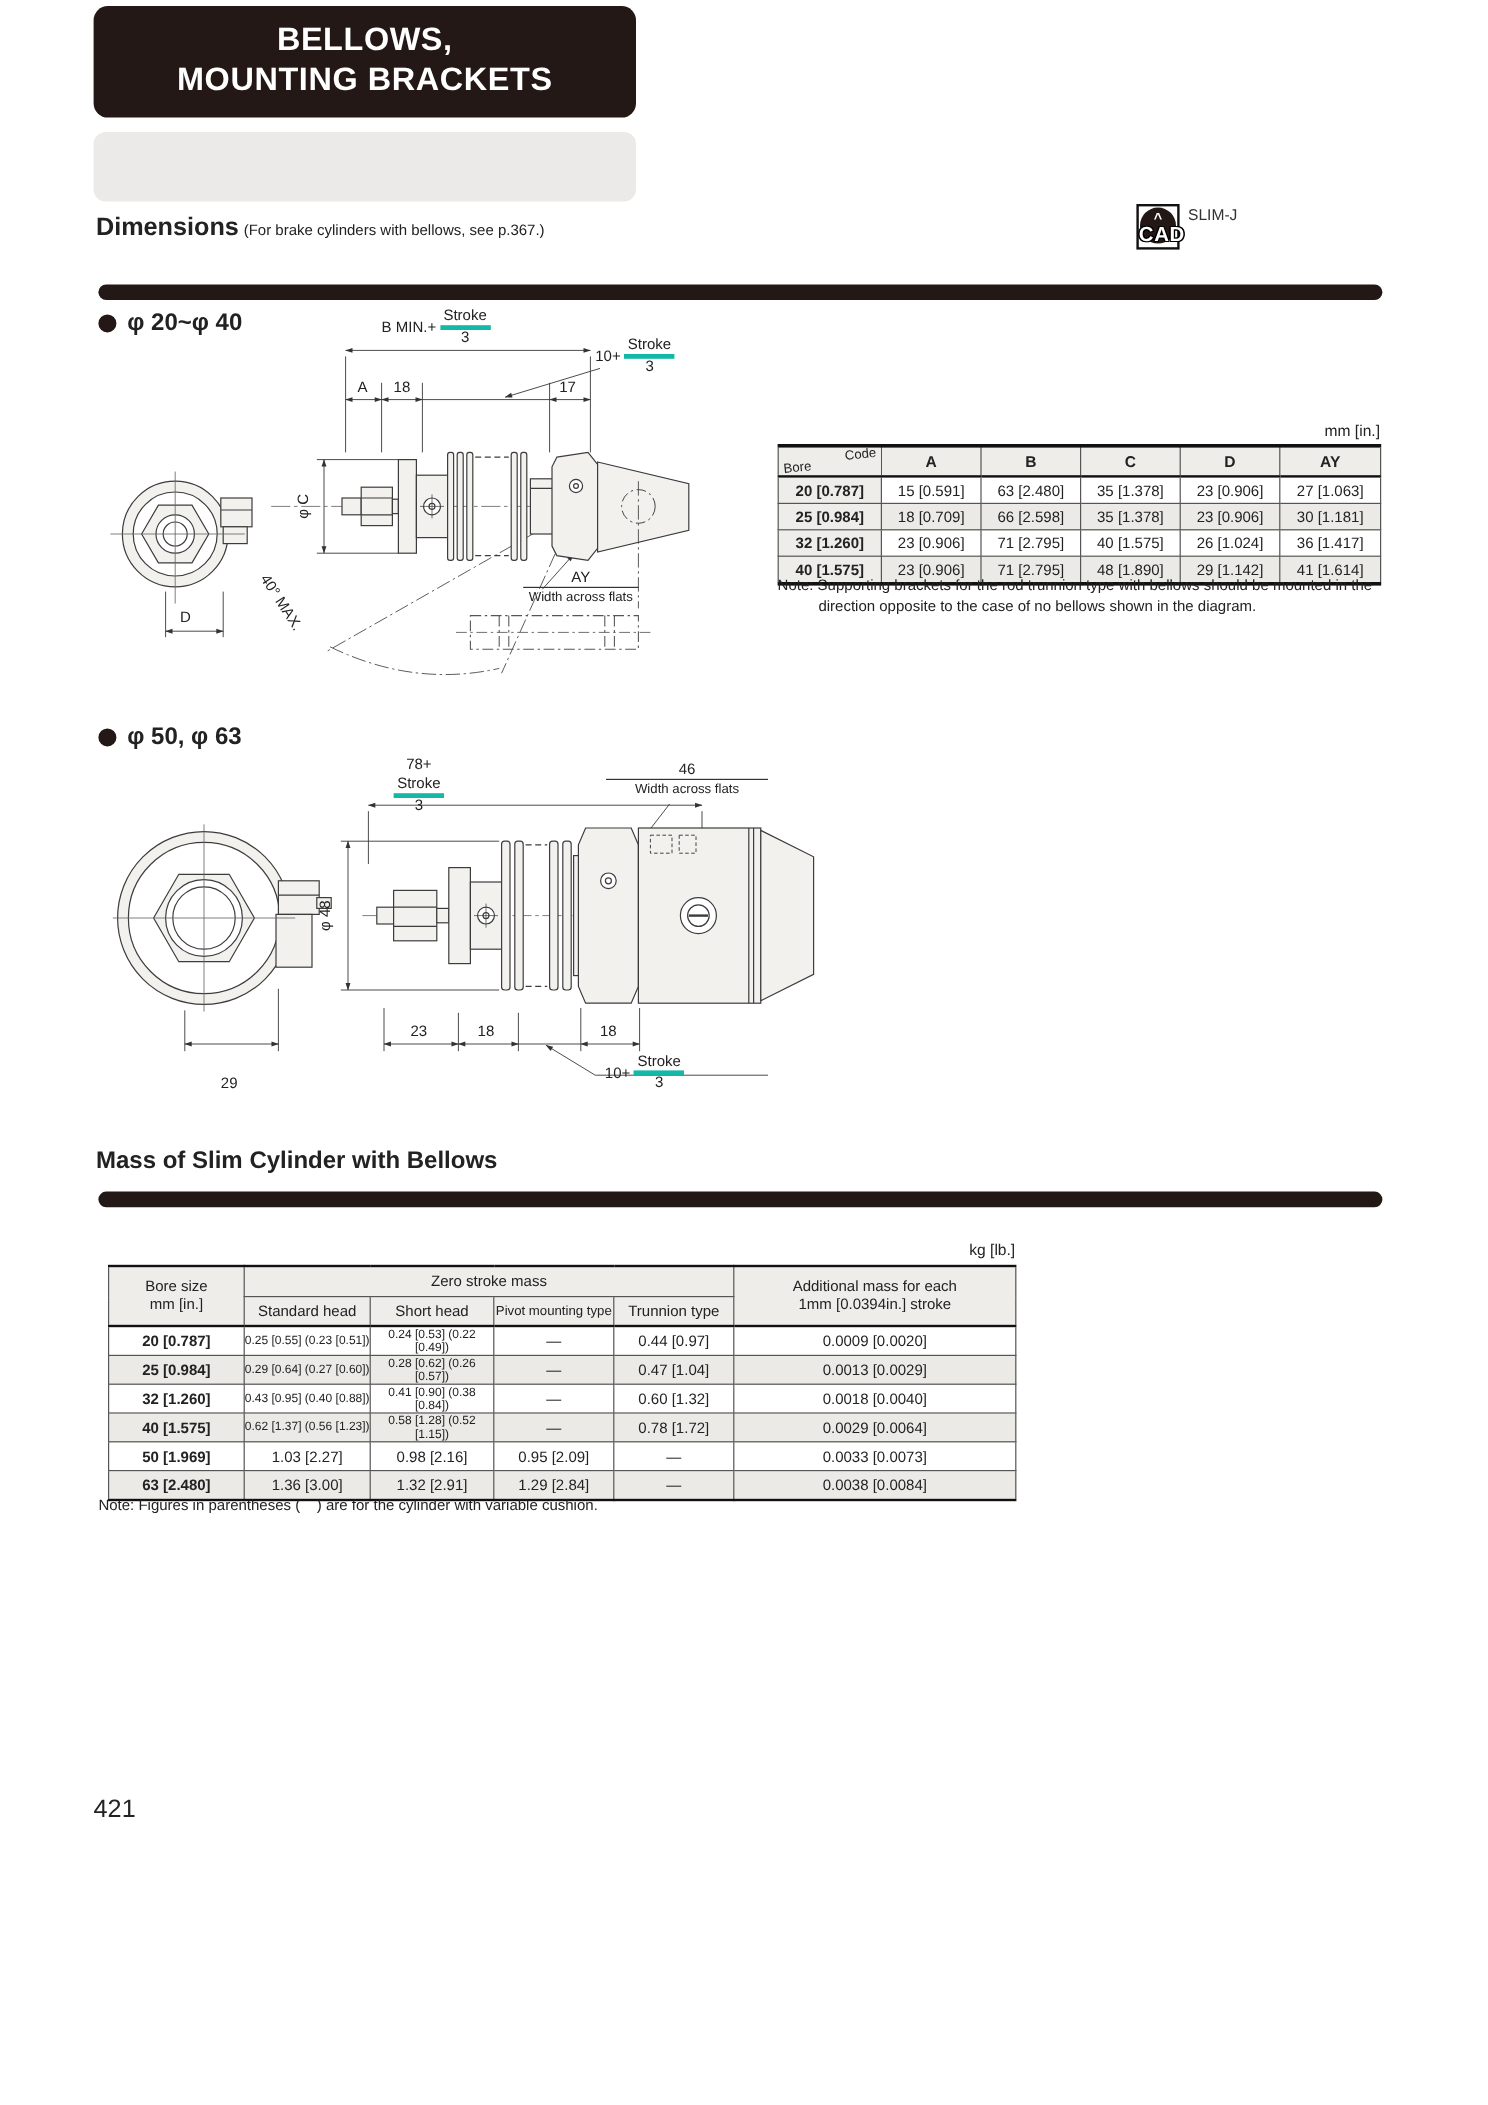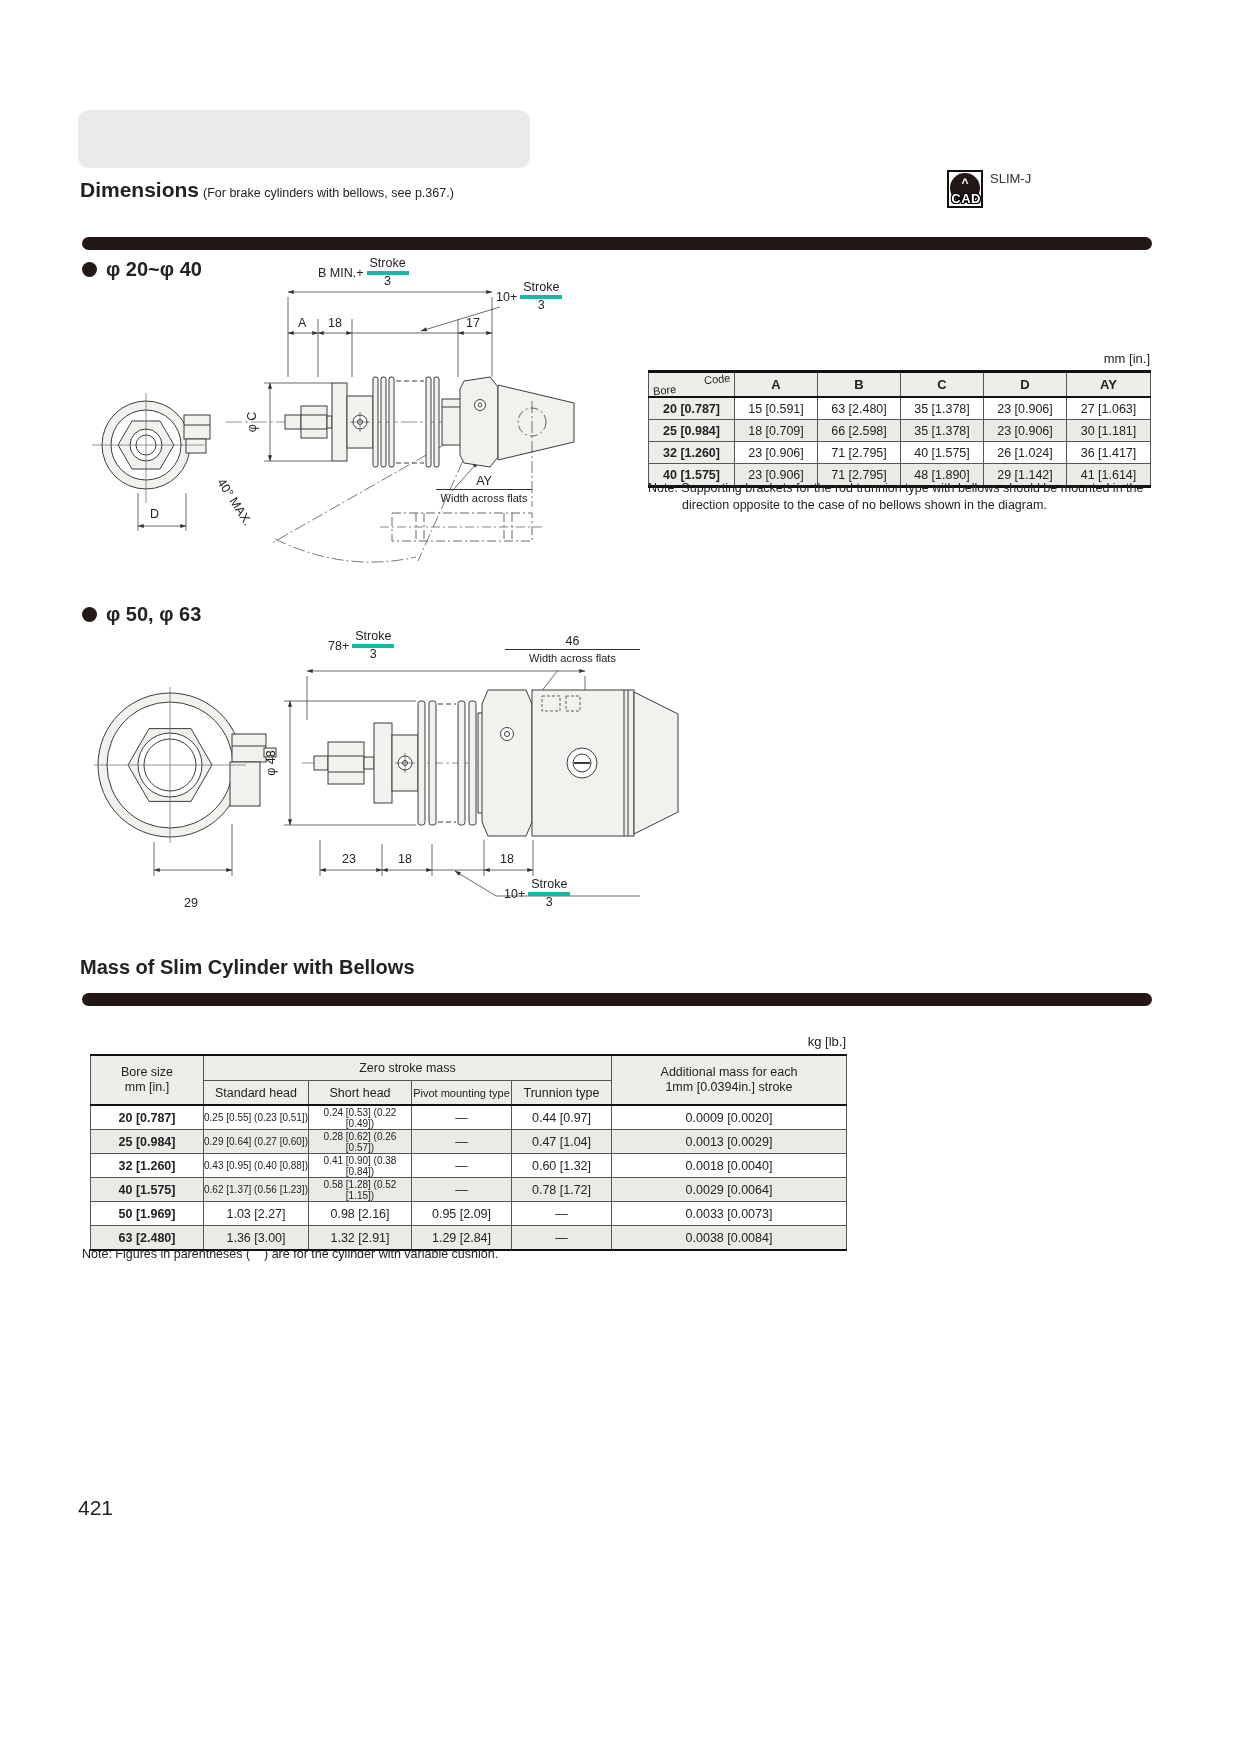--- a/index.html
+++ b/index.html
@@ -9,21 +9,21 @@
   
   .title-box{position:absolute;left:78px;top:5px;width:452px;height:93px;background:#231815;
              border-radius:12px;color:#fff;text-align:center;padding-top:12px;box-sizing:border-box;}
   .title-box div{font-size:27px;font-weight:bold;line-height:33px;letter-spacing:.5px;}
   .sub-box{position:absolute;left:78px;top:110px;width:452px;height:58px;background:#ebeae8;border-radius:10px;}
   .dims-heading{position:absolute;left:80px;top:178px;font-size:21px;font-weight:bold;white-space:nowrap;}
   .dims-heading .sub{font-size:12.5px;font-weight:normal;margin-left:4px;}
   .cad-icon{position:absolute;left:947px;top:170px;width:36px;height:38px;border:2px solid #111;background:#fff;box-sizing:border-box;}
   .cad-disc{position:absolute;left:1px;top:1px;width:30px;height:30px;border-radius:50%;background:#231815;text-align:center;}
   .cad-hat{color:#fff;font-weight:bold;font-size:12px;line-height:18px;}
-  .cad-text{position:absolute;bottom:0;left:0;right:0;text-align:right;font-weight:bold;font-size:13px;color:#fff;letter-spacing:.5px;
+  .cad-text{position:absolute;bottom:0;left:0;right:0;text-align:right;font-weight:bold;font-size:17px;color:#fff;letter-spacing:.5px;
             text-shadow:-1px -1px 0 #000,1px -1px 0 #000,-1px 1px 0 #000,1px 1px 0 #000,0 1px 0 #000,0 -1px 0 #000,1px 0 0 #000,-1px 0 0 #000;}
   .slimj{position:absolute;left:990px;top:171px;font-size:13px;color:#333;}
   .rule-bar{position:absolute;left:82px;width:1070px;height:13px;background:#231815;border-radius:6.5px;}
 
   
   .sec-head{position:absolute;font-size:20px;font-weight:bold;display:flex;align-items:center;white-space:nowrap;}
   .bullet{display:inline-block;width:15px;height:15px;border-radius:50%;background:#231815;margin-right:9px;}
   .mass-head{position:absolute;left:80px;top:956px;font-size:20px;font-weight:bold;}
 
   
@@ -64,20 +64,24 @@
   .mass-table .sm{font-size:11px;}
   .mass-table td.tiny{font-size:10px;}
 
   .page-num{position:absolute;left:78px;top:1496px;font-size:21px;color:#222;}
 </style>
 </head>
 <body>
 
 <div class="page">
 
+  <div class="title-box">
+    <div>BELLOWS,</div>
+    <div>MOUNTING BRACKETS</div>
+  </div>
   <div class="sub-box"></div>
 
   <div class="dims-heading">
     <span>Dimensions</span><span class="sub">(For brake cylinders with bellows, see p.367.)</span>
   </div>
 
   <div class="cad-icon">
     <span class="cad-disc"><span class="cad-hat">^</span></span>
     <span class="cad-text">CAD</span>
   </div>
@@ -332,21 +336,21 @@
         <line x1="544" y1="62" x2="544" y2="208"></line>
         <line x1="548" y1="62" x2="548" y2="208"></line>
         <circle cx="502" cy="135" r="15" fill="#fff"></circle>
         <circle cx="502" cy="135" r="9" fill="#fff"></circle>
         <line x1="494" y1="135" x2="510" y2="135" stroke-width="2"></line>
         <rect x="462" y="68" width="18" height="15" fill="none" stroke-dasharray="3 2" stroke-width="0.8"></rect>
         <rect x="486" y="68" width="14" height="15" fill="none" stroke-dasharray="3 2" stroke-width="0.8"></rect>
         <polygon points="554,64 598,86 598,184 554,206"></polygon>
       </g>
     </svg>
-    <div class="dim-label" style="left:248px;top:2px;">
+    <div class="dim-label" style="left:248px;top:2px;flex-direction:column;">
       <span>78+</span>
       <span class="frac">
           <span class="top">Stroke</span>
           <span class="bot">3</span>
         </span>
     </div>
     <div class="waf-label" style="left:425px;top:6px;width:135px;">
       <span class="top">46</span>
       <span class="bot">Width across flats</span>
     </div>

